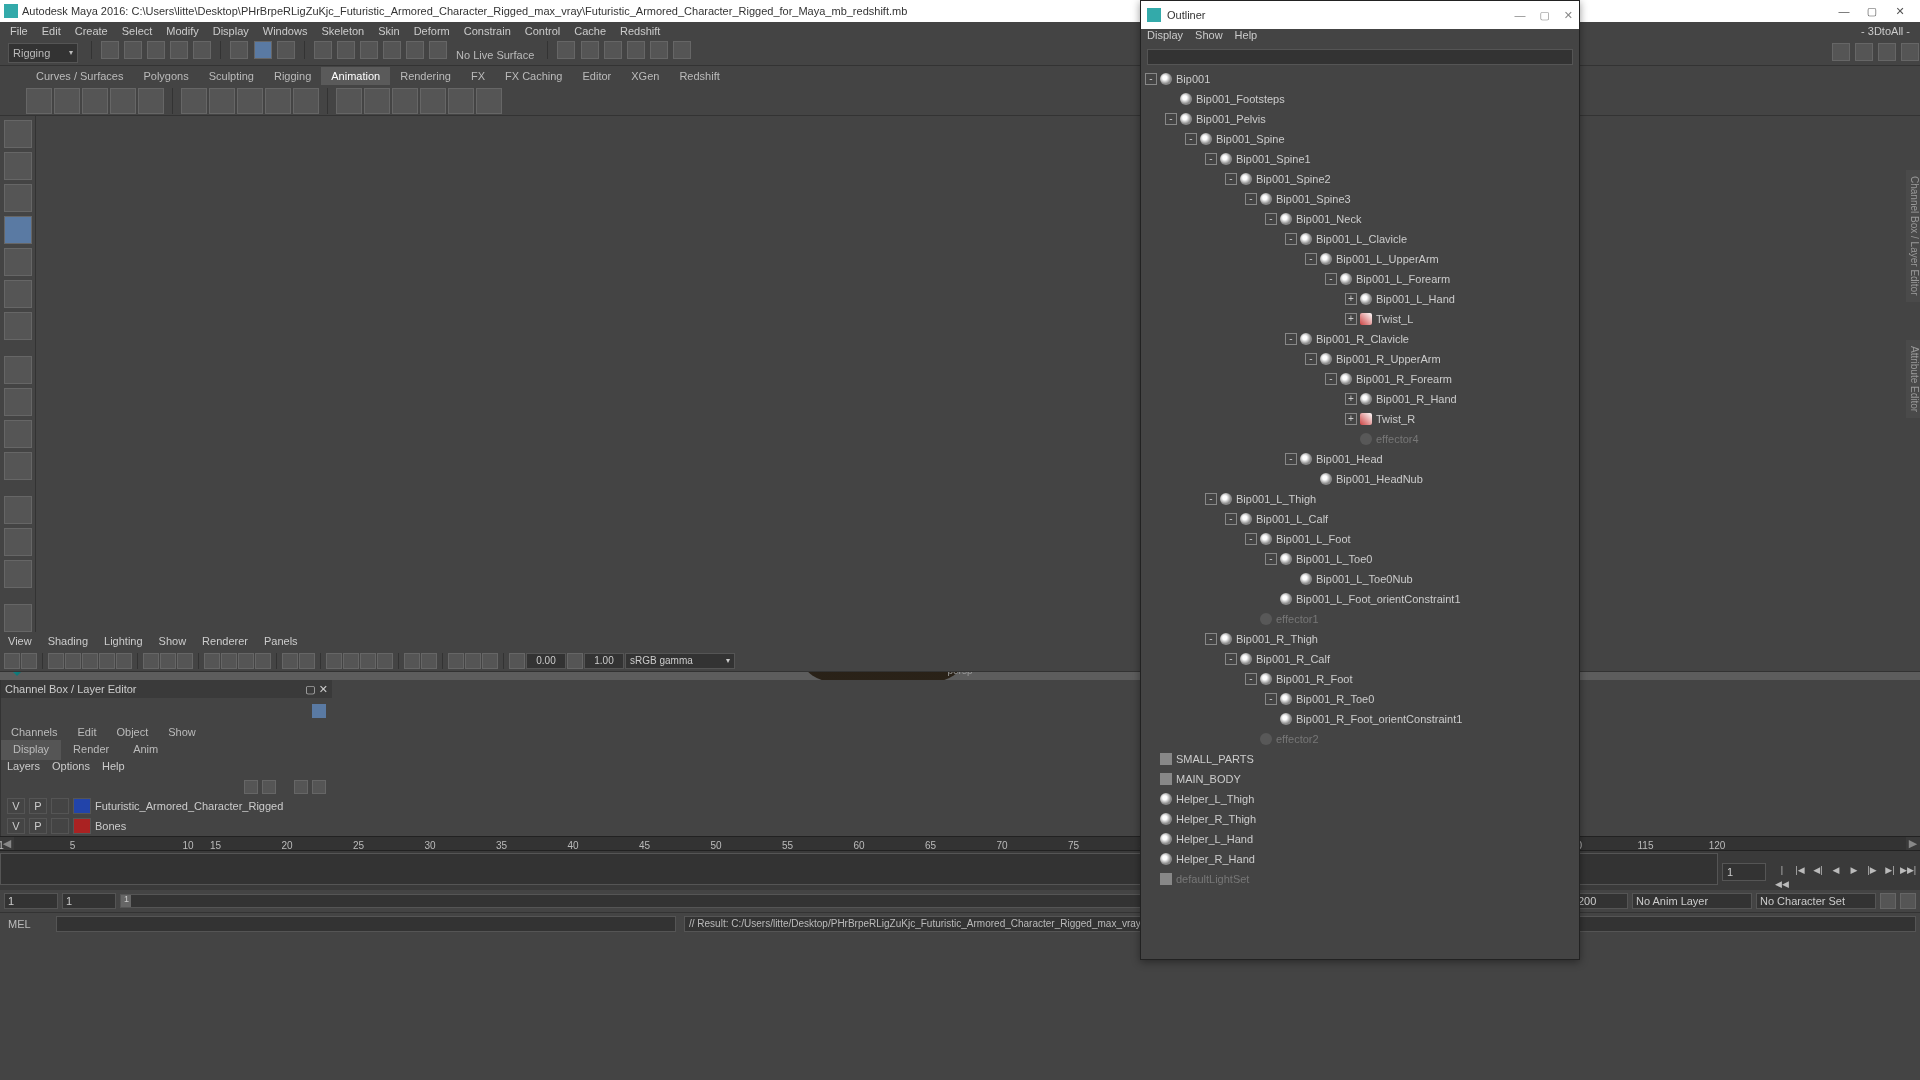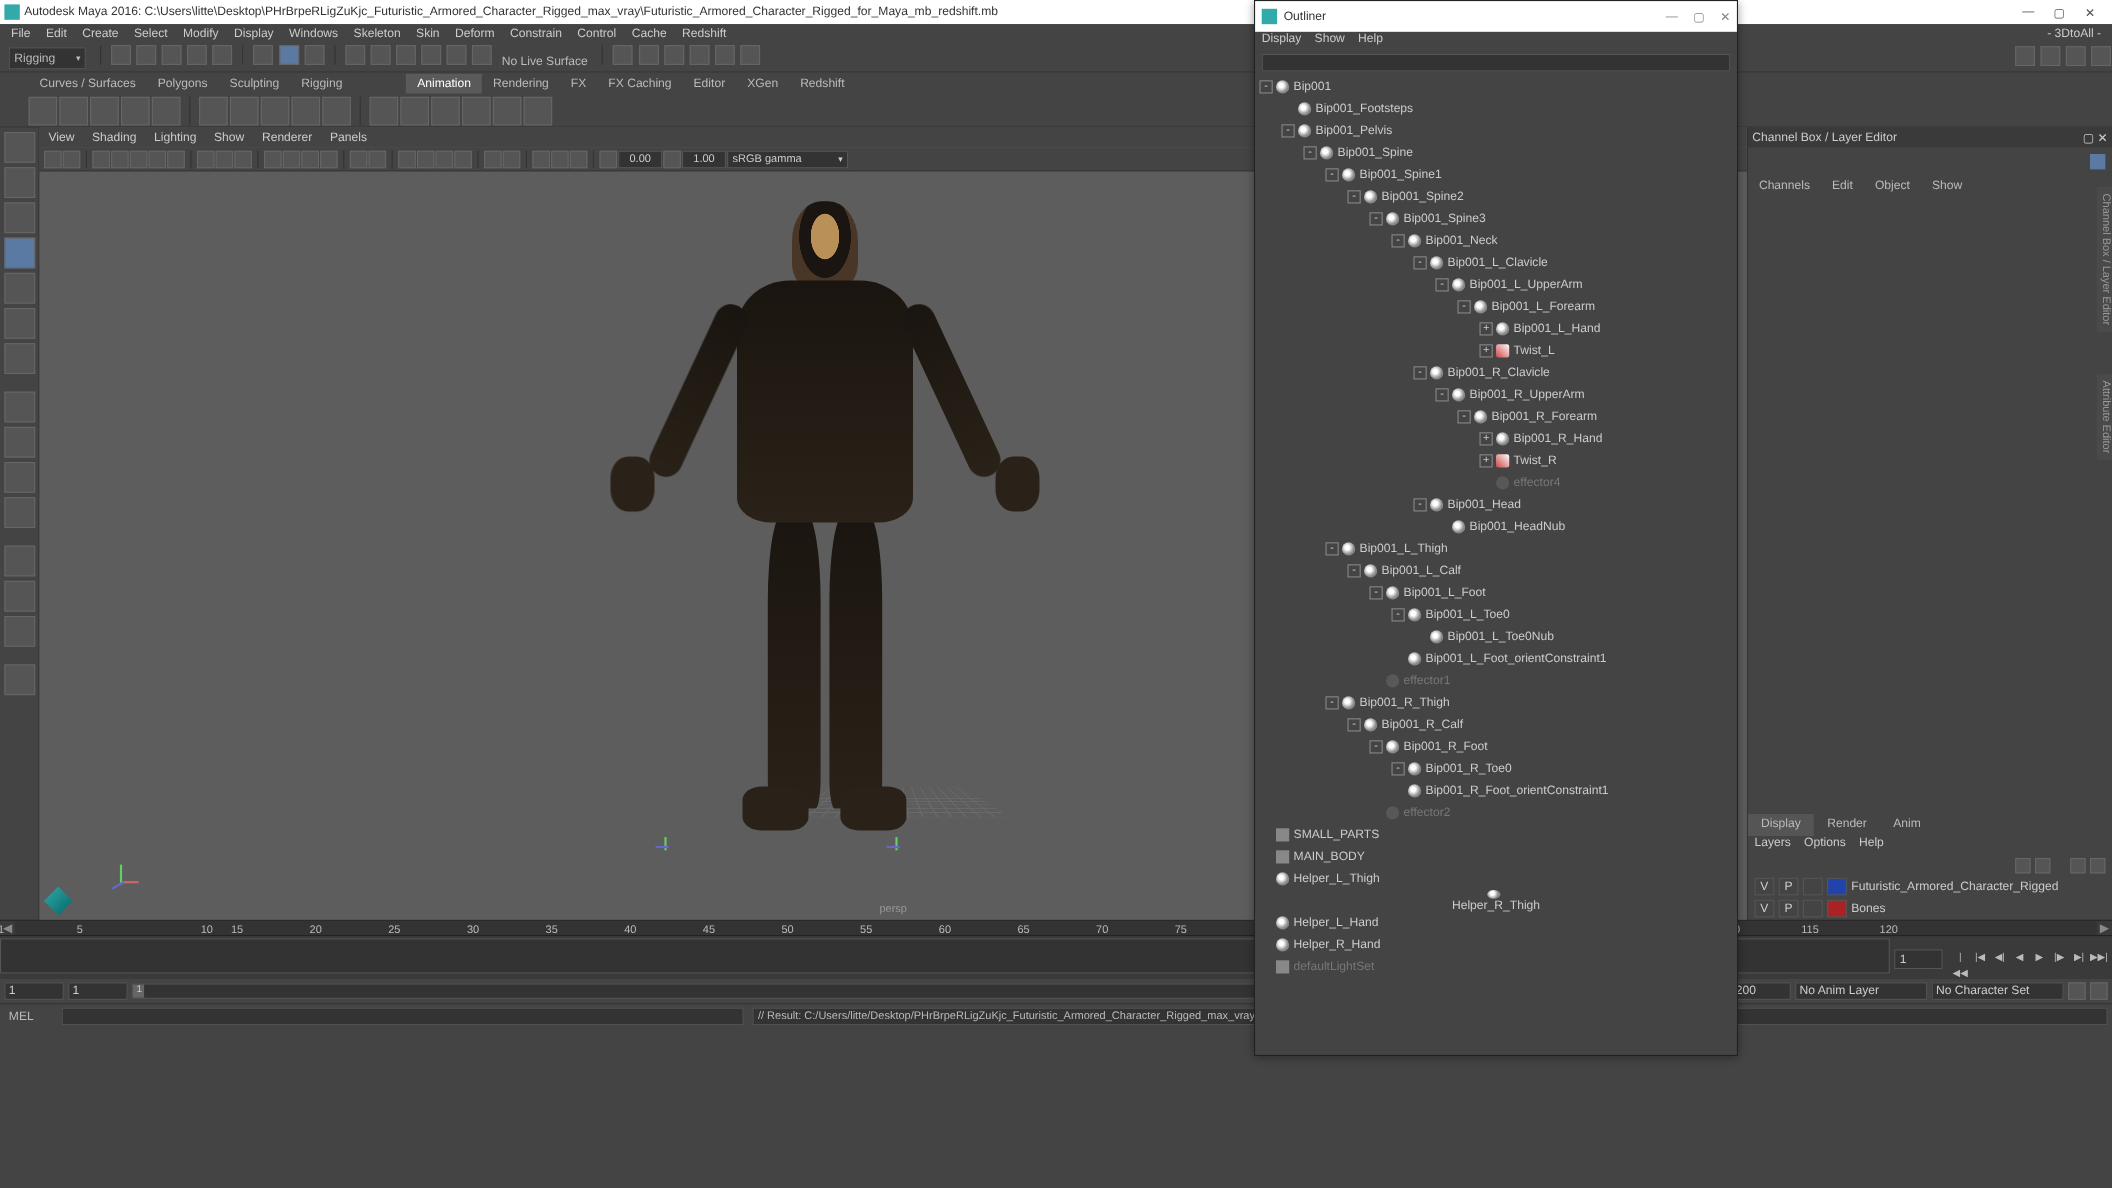--- a/index.html
+++ b/index.html
@@ -13,25 +13,25 @@
 .menubar .flex { flex: 1; }
 .menubar .rlabel { color: #ccc; padding: 0 6px; }
 .shelfrow { height: 26px; background: #444; display: flex; align-items: center; border-bottom: 1px solid #333; }
 .sel { width: 70px; height: 20px; background: #333; border: 1px solid #555; margin: 0 8px; display: flex; align-items: center; padding: 0 4px; color:#bbb; }
 .sel:after { content:"▾"; margin-left:auto; font-size:8px;}
 .iconbar span { display: inline-block; width: 18px; height: 18px; background: #555; margin: 0 1px; border:1px solid #666; }
 .iconbar .sep { width: 1px; background: #333; border:none; margin: 0 5px; }
 .iconbar .txt { width: auto; background:none; border:none; color:#bbb; padding: 0 4px; line-height:18px;}
 .shelftabs { height: 20px; background: #444; display: flex; align-items: center; padding-left: 26px; }
 .shelftabs span { padding: 3px 10px; color: #bbb; }
-.shelftabs span.active { background: #5a5a5a; color: #fff; margin-left: 48px; }
+.shelftabs span.active { background: #5a5a5a; color: #fff; }
 .shelficons { height: 30px; background: #444; display: flex; align-items: center; padding-left: 26px; gap: 2px; border-bottom:1px solid #333;}
 .shelficons span { width: 26px; height: 26px; background: #555; border:1px solid #666; }
 .shelficons .sep { width:1px; background:#333; border:none; margin:0 6px;}
-.mainarea { display: flex; height: 720px; }
+.mainarea { display: flex; height: 720px; flex-direction: column; }
 .toolbox { width: 36px; background: #444; display: flex; flex-direction: column; align-items: center; padding-top: 4px; gap: 4px; border-right:1px solid #333;}
 .toolbox span { width: 28px; height: 28px; background: #555; border: 1px solid #666; }
 .toolbox span.active { background: #5a7aa3; }
 .toolbox .gap { height: 8px; background:none; border:none;}
 .viewport { flex: 1; display: flex; flex-direction: column; background: #5d5d5d; position: relative; }
 .vpmenu { height: 18px; background: #444; display: flex; align-items: center; padding: 0 8px; gap: 16px; }
 .vpicons { height: 22px; background: #444; display: flex; align-items: center; padding: 0 4px; gap: 1px; border-bottom:1px solid #333;}
 .vpicons span { width: 16px; height: 16px; background: #555; border:1px solid #666;}
 .vpicons .sep { width:1px; background:#333; border:none; margin:0 4px;}
 .vpicons input { width: 40px; height: 16px; background: #333; border:1px solid #555; color:#ccc; text-align:center; font-size:10px;}
@@ -647,21 +647,21 @@
       <div class="trow" style="padding-left: 0px;">
         <span class="noexp"></span>
         <span class="jicon mesh"></span>
         <span>MAIN_BODY</span>
       </div>
       <div class="trow" style="padding-left: 0px;">
         <span class="noexp"></span>
         <span class="jicon joint"></span>
         <span>Helper_L_Thigh</span>
       </div>
-      <div class="trow" style="padding-left: 0px; flex-direction: column;">
+      <div class="trow" style="padding-left: 0px;">
         <span class="noexp"></span>
         <span class="jicon joint"></span>
         <span>Helper_R_Thigh</span>
       </div>
       <div class="trow" style="padding-left: 0px;">
         <span class="noexp"></span>
         <span class="jicon joint"></span>
         <span>Helper_L_Hand</span>
       </div>
       <div class="trow" style="padding-left: 0px;">

